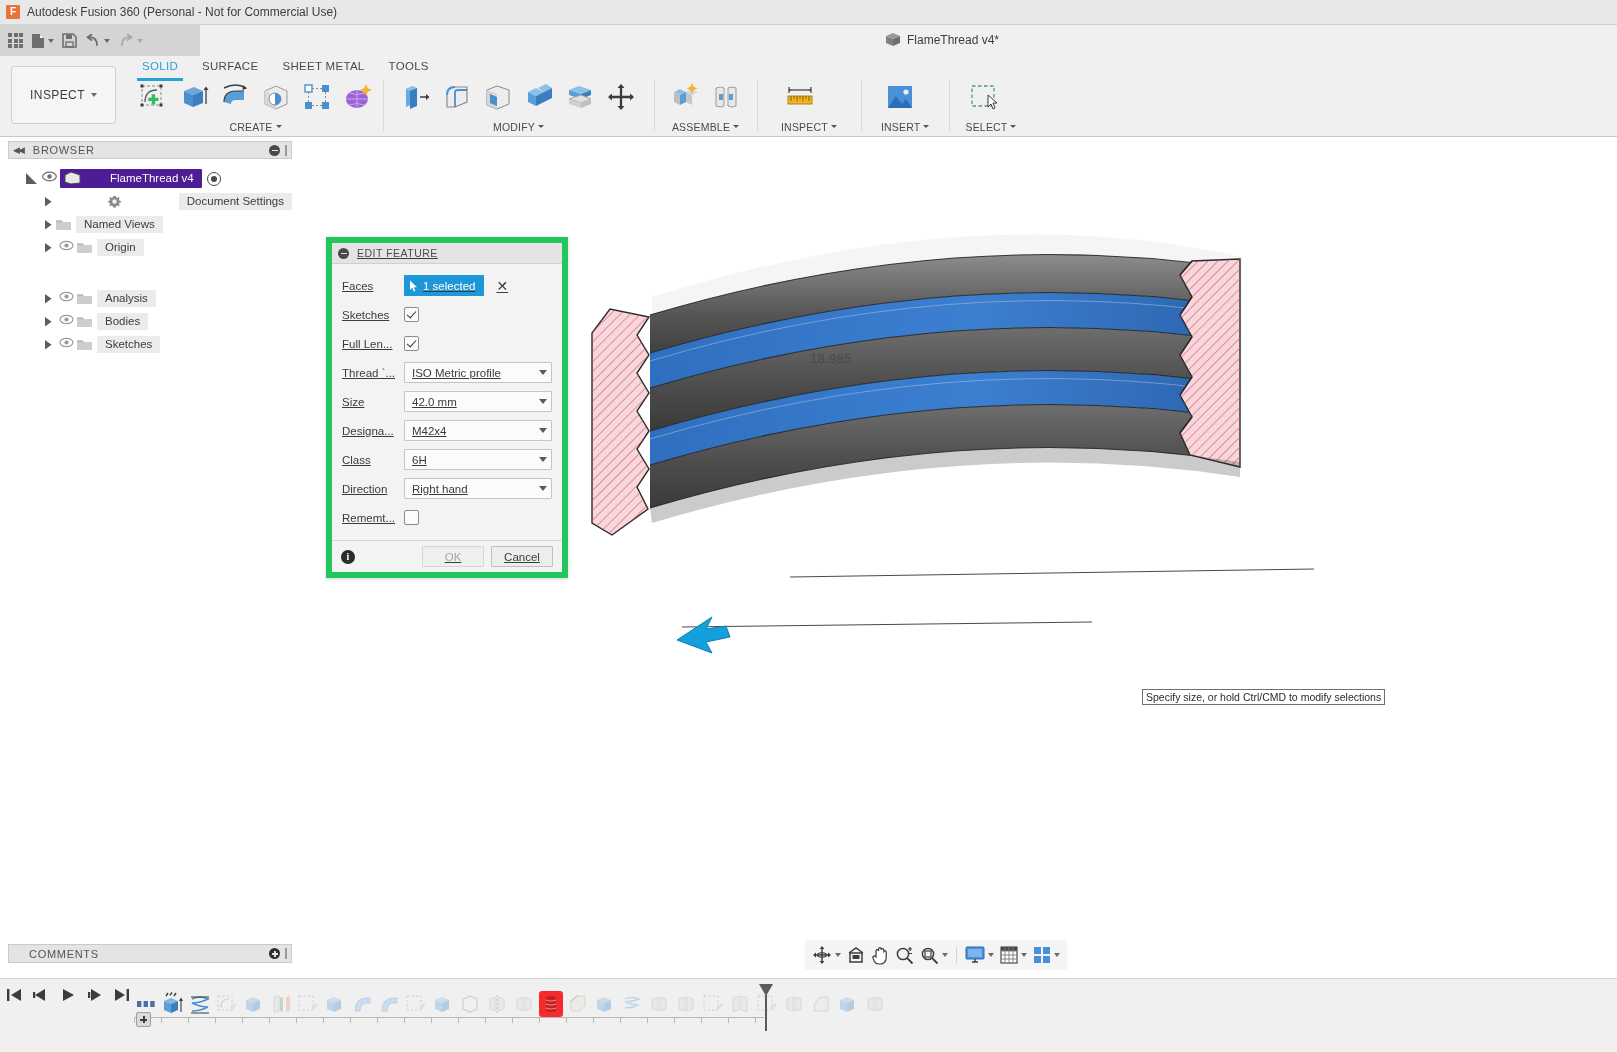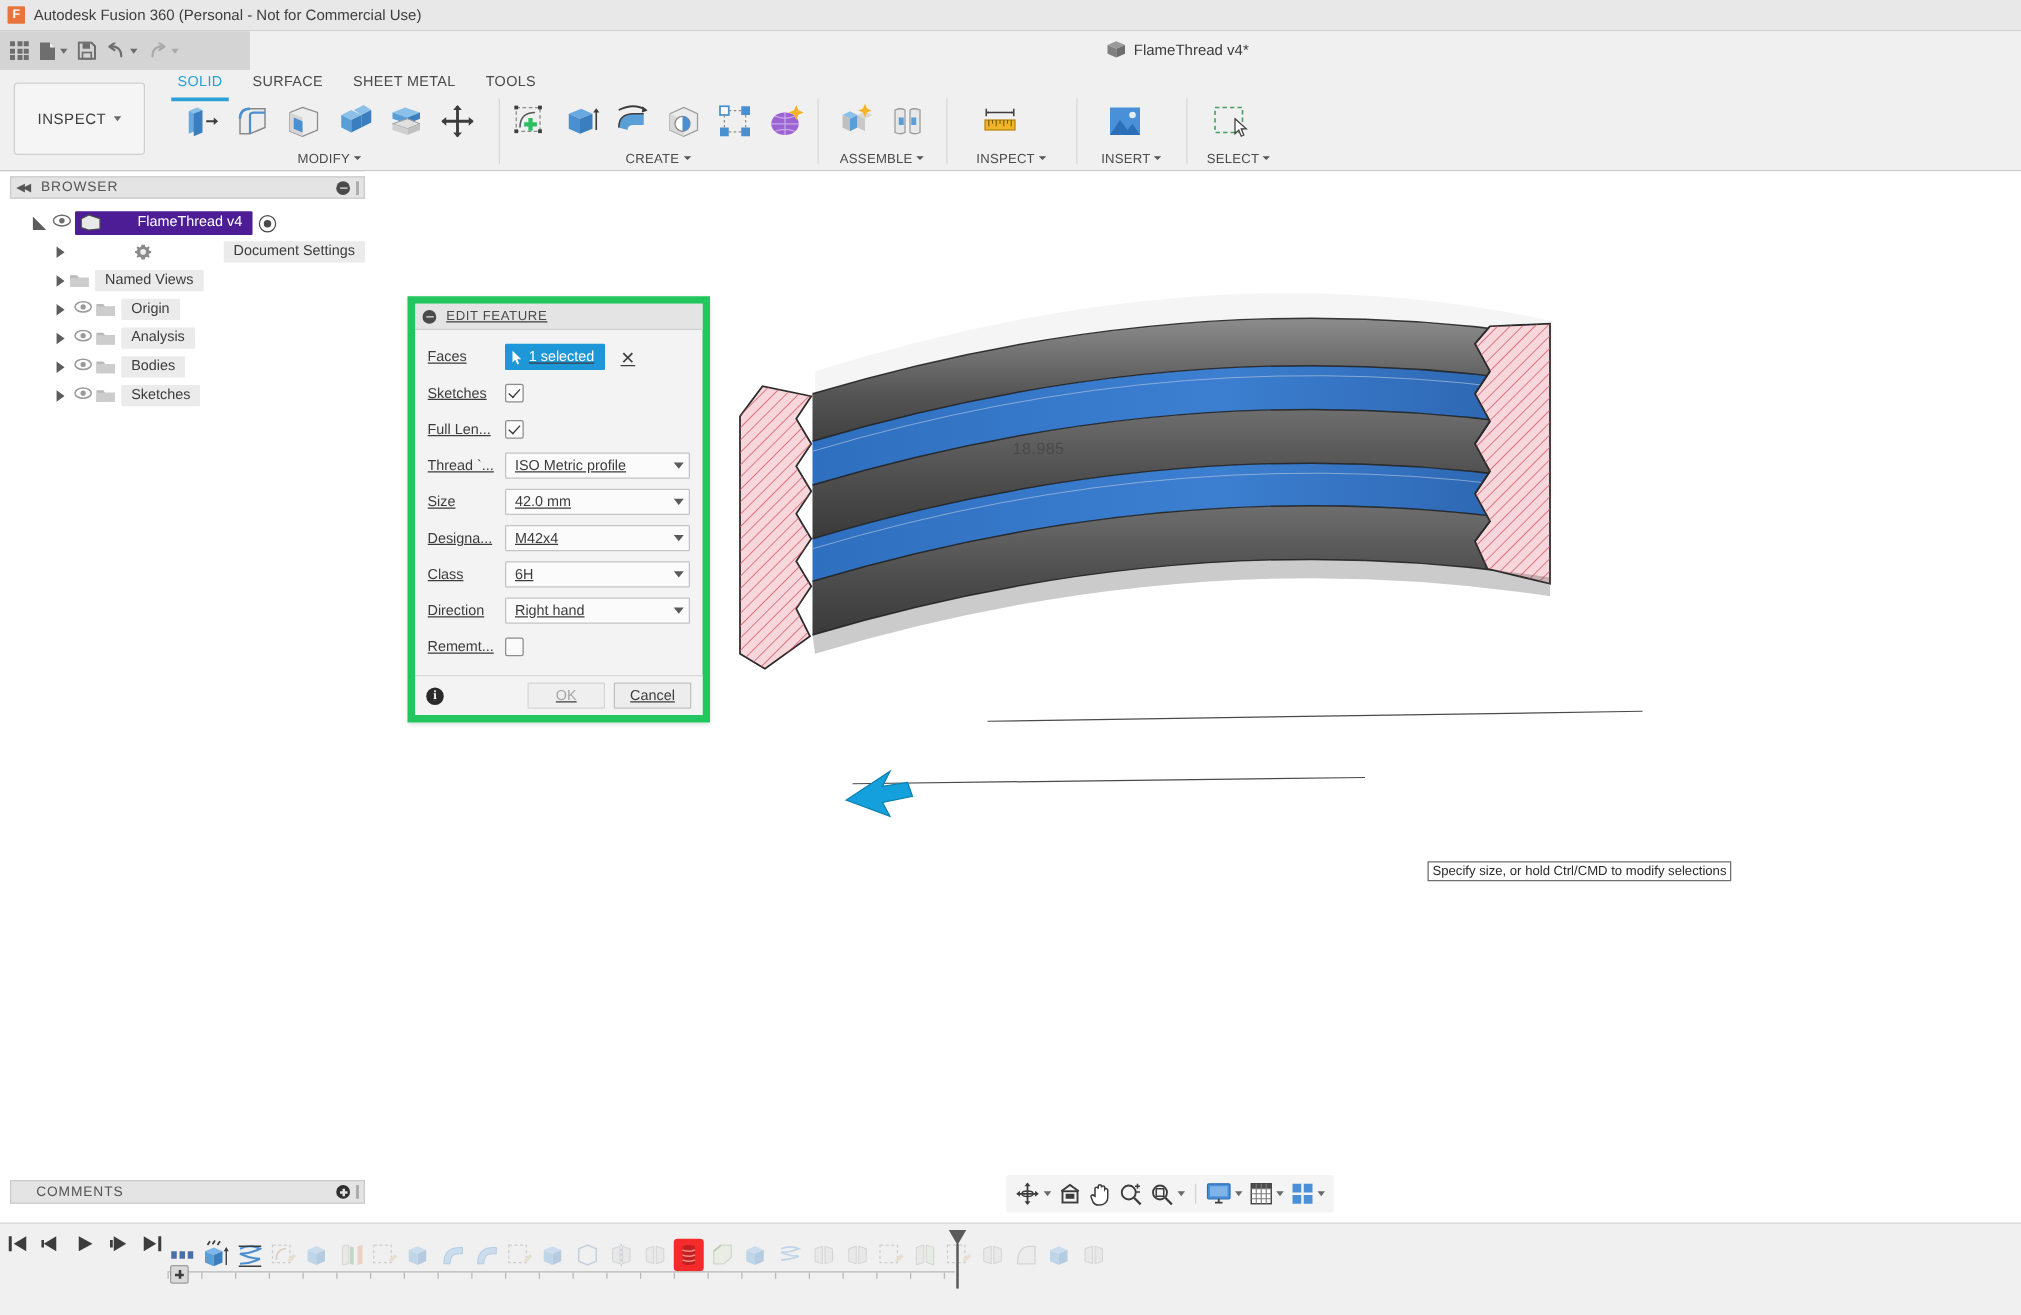--- a/index.html
+++ b/index.html
@@ -321,77 +321,20 @@
 
     <div class="tabrow">
       <div class="tab active">SOLID</div>
       <div class="tab">SURFACE</div>
       <div class="tab">SHEET METAL</div>
       <div class="tab">TOOLS</div>
     </div>
 
     <div class="panels">
 
-      <div class="panel" style="padding-left:14px;padding-right:14px;">
-        <div class="panel-icons">
-          <div class="cmd">
-            <svg width="30" height="30" viewBox="0 0 30 30">
-              <polygon points="5,7 12,4 12,22 5,25" fill="#6aa9df"></polygon>
-              <polygon points="5,7 12,4 16,6 9,9" fill="#8cc0e8"></polygon>
-              <polygon points="9,9 16,6 16,24 9,27" fill="#3a7ec0"></polygon>
-              <path d="M19,15 H27" stroke="#3c3c3c" stroke-width="1.5"></path>
-              <path d="M25,12 L28.5,15 L25,18" fill="#3c3c3c"></path>
-            </svg>
-          </div>
-          <div class="cmd">
-            <svg width="30" height="30" viewBox="0 0 30 30">
-              <path d="M5,25 V13 Q5,5 13,5 H25 L25,20 L13,25 Z" fill="#ededed" stroke="#8a8a8a" stroke-width="1.2"></path>
-              <path d="M13,25 V10 Q13,8 16,8 H25" fill="none" stroke="#4a8fd0" stroke-width="1.8"></path>
-              <path d="M5,13 Q5,5 13,5" fill="none" stroke="#4a8fd0" stroke-width="2"></path>
-            </svg>
-          </div>
-          <div class="cmd">
-            <svg width="30" height="30" viewBox="0 0 30 30">
-              <polygon points="4,8 14,4 26,8 26,22 14,27 4,23" fill="#ededed" stroke="#8a8a8a" stroke-width="1"></polygon>
-              <polygon points="4,8 14,12 14,27 4,23" fill="#d5d5d5"></polygon>
-              <polygon points="7,12 14,15 14,24 7,21" fill="#4a8fd0"></polygon>
-            </svg>
-          </div>
-          <div class="cmd">
-            <svg width="30" height="30" viewBox="0 0 30 30">
-              <polygon points="4,10 12,6 20,10 12,14" fill="#8cc0e8"></polygon>
-              <polygon points="4,10 12,14 12,24 4,20" fill="#5a9ed8"></polygon>
-              <polygon points="12,14 20,10 20,20 12,24" fill="#3a7ec0"></polygon>
-              <polygon points="14,6 22,2 28,6 20,10" fill="#8cc0e8"></polygon>
-              <polygon points="20,10 28,6 28,16 20,20" fill="#3a7ec0"></polygon>
-            </svg>
-          </div>
-          <div class="cmd">
-            <svg width="30" height="30" viewBox="0 0 30 30">
-              <polygon points="4,8 14,4 26,8 16,12" fill="#8cc0e8"></polygon>
-              <polygon points="4,8 16,12 16,17 4,13" fill="#5a9ed8"></polygon>
-              <polygon points="26,8 16,12 16,17 26,13" fill="#3a7ec0"></polygon>
-              <polygon points="4,17 16,21 26,17 16,13" fill="#e0e0e0" stroke="#9a9a9a" stroke-width=".8"></polygon>
-              <polygon points="4,17 16,21 16,26 4,22" fill="#d0d0d0"></polygon>
-              <polygon points="26,17 16,21 16,26 26,22" fill="#c0c0c0"></polygon>
-            </svg>
-          </div>
-          <div class="cmd">
-            <svg width="26" height="26" viewBox="0 0 26 26">
-              <path d="M13,1 V25 M1,13 H25" stroke="#3c3c3c" stroke-width="2.3"></path>
-              <path d="M13,0 l3.5,4 h-7 z M13,26 l3.5,-4 h-7 z M0,13 l4,-3.5 v7 z M26,13 l-4,-3.5 v7 z" fill="#3c3c3c"></path>
-            </svg>
-          </div>
-        </div>
-        <div class="panel-label">
-          <span>MODIFY</span>
-          <span class="caret-tiny"></span>
-        </div>
-      </div>
-
       <div class="panel">
         <div class="panel-icons">
           <div class="cmd">
             <svg width="30" height="30" viewBox="0 0 30 30">
               <rect x="4" y="4" width="19" height="19" fill="none" stroke="#8a8a8a" stroke-width="1" stroke-dasharray="3,2"></rect>
               <path d="M7,20 Q7,8 19,8" fill="none" stroke="#5a5a5a" stroke-width="1.3"></path>
               <rect x="2.5" y="2.5" width="3" height="3" fill="#3c3c3c"></rect>
               <rect x="21.5" y="2.5" width="3" height="3" fill="#3c3c3c"></rect>
               <rect x="2.5" y="21.5" width="3" height="3" fill="#3c3c3c"></rect>
               <rect x="21.5" y="21.5" width="3" height="3" fill="#3c3c3c"></rect>
@@ -435,20 +378,77 @@
           <div class="cmd">
             <svg width="30" height="30" viewBox="0 0 30 30">
               <ellipse cx="14" cy="17" rx="11" ry="9" fill="#9b63d4"></ellipse>
               <path d="M3,17 H25 M14,8 V26 M6,11 Q14,14 22,11 M6,23 Q14,20 22,23" stroke="#c9a8ea" stroke-width="1" fill="none"></path>
               <path d="M23,2 l1.8,4.2 l4.2,1.8 l-4.2,1.8 l-1.8,4.2 l-1.8,-4.2 l-4.2,-1.8 l4.2,-1.8 z" fill="#f5b325"></path>
             </svg>
           </div>
         </div>
         <div class="panel-label">
           <span>CREATE</span>
+          <span class="caret-tiny"></span>
+        </div>
+      </div>
+
+      <div class="panel" style="padding-left:14px;padding-right:14px;">
+        <div class="panel-icons">
+          <div class="cmd">
+            <svg width="30" height="30" viewBox="0 0 30 30">
+              <polygon points="5,7 12,4 12,22 5,25" fill="#6aa9df"></polygon>
+              <polygon points="5,7 12,4 16,6 9,9" fill="#8cc0e8"></polygon>
+              <polygon points="9,9 16,6 16,24 9,27" fill="#3a7ec0"></polygon>
+              <path d="M19,15 H27" stroke="#3c3c3c" stroke-width="1.5"></path>
+              <path d="M25,12 L28.5,15 L25,18" fill="#3c3c3c"></path>
+            </svg>
+          </div>
+          <div class="cmd">
+            <svg width="30" height="30" viewBox="0 0 30 30">
+              <path d="M5,25 V13 Q5,5 13,5 H25 L25,20 L13,25 Z" fill="#ededed" stroke="#8a8a8a" stroke-width="1.2"></path>
+              <path d="M13,25 V10 Q13,8 16,8 H25" fill="none" stroke="#4a8fd0" stroke-width="1.8"></path>
+              <path d="M5,13 Q5,5 13,5" fill="none" stroke="#4a8fd0" stroke-width="2"></path>
+            </svg>
+          </div>
+          <div class="cmd">
+            <svg width="30" height="30" viewBox="0 0 30 30">
+              <polygon points="4,8 14,4 26,8 26,22 14,27 4,23" fill="#ededed" stroke="#8a8a8a" stroke-width="1"></polygon>
+              <polygon points="4,8 14,12 14,27 4,23" fill="#d5d5d5"></polygon>
+              <polygon points="7,12 14,15 14,24 7,21" fill="#4a8fd0"></polygon>
+            </svg>
+          </div>
+          <div class="cmd">
+            <svg width="30" height="30" viewBox="0 0 30 30">
+              <polygon points="4,10 12,6 20,10 12,14" fill="#8cc0e8"></polygon>
+              <polygon points="4,10 12,14 12,24 4,20" fill="#5a9ed8"></polygon>
+              <polygon points="12,14 20,10 20,20 12,24" fill="#3a7ec0"></polygon>
+              <polygon points="14,6 22,2 28,6 20,10" fill="#8cc0e8"></polygon>
+              <polygon points="20,10 28,6 28,16 20,20" fill="#3a7ec0"></polygon>
+            </svg>
+          </div>
+          <div class="cmd">
+            <svg width="30" height="30" viewBox="0 0 30 30">
+              <polygon points="4,8 14,4 26,8 16,12" fill="#8cc0e8"></polygon>
+              <polygon points="4,8 16,12 16,17 4,13" fill="#5a9ed8"></polygon>
+              <polygon points="26,8 16,12 16,17 26,13" fill="#3a7ec0"></polygon>
+              <polygon points="4,17 16,21 26,17 16,13" fill="#e0e0e0" stroke="#9a9a9a" stroke-width=".8"></polygon>
+              <polygon points="4,17 16,21 16,26 4,22" fill="#d0d0d0"></polygon>
+              <polygon points="26,17 16,21 16,26 26,22" fill="#c0c0c0"></polygon>
+            </svg>
+          </div>
+          <div class="cmd">
+            <svg width="26" height="26" viewBox="0 0 26 26">
+              <path d="M13,1 V25 M1,13 H25" stroke="#3c3c3c" stroke-width="2.3"></path>
+              <path d="M13,0 l3.5,4 h-7 z M13,26 l3.5,-4 h-7 z M0,13 l4,-3.5 v7 z M26,13 l-4,-3.5 v7 z" fill="#3c3c3c"></path>
+            </svg>
+          </div>
+        </div>
+        <div class="panel-label">
+          <span>MODIFY</span>
           <span class="caret-tiny"></span>
         </div>
       </div>
 
       <div class="panel" style="padding-left:12px;padding-right:12px;">
         <div class="panel-icons">
           <div class="cmd">
             <svg width="30" height="30" viewBox="0 0 30 30">
               <polygon points="4,10 10,7 16,10 10,13" fill="#8cc0e8"></polygon>
               <polygon points="4,10 10,13 10,23 4,20" fill="#bfbfbf"></polygon>
@@ -585,21 +585,21 @@
               <circle cx="7.5" cy="5.5" r="2.1" fill="#9a9a9a"></circle>
             </svg>
         </span>
         <svg class="folder-icon" viewBox="0 0 16 13">
           <path d="M0,2 H6 L7.5,4 H16 V12 H0 Z" fill="#b9b9b9"></path>
           <path d="M0,4 H16 V12 H0 Z" fill="#cdcdcd"></path>
         </svg>
         <span class="node-label">Origin</span>
       </div>
 
-      <div class="tree-row" style="padding-left:33px;">
+      <div class="tree-row" style="padding-left:33px;margin-top:28px;">
         <span class="tri tri-closed"></span>
         <span class="eye">
           <svg width="15" height="11" viewBox="0 0 15 11">
               <ellipse cx="7.5" cy="5.5" rx="6.5" ry="4.1" fill="none" stroke="#9a9a9a" stroke-width="1.2"></ellipse>
               <circle cx="7.5" cy="5.5" r="2.1" fill="#9a9a9a"></circle>
             </svg>
         </span>
         <svg class="folder-icon" viewBox="0 0 16 13">
           <path d="M0,2 H6 L7.5,4 H16 V12 H0 Z" fill="#b9b9b9"></path>
           <path d="M0,4 H16 V12 H0 Z" fill="#cdcdcd"></path>

